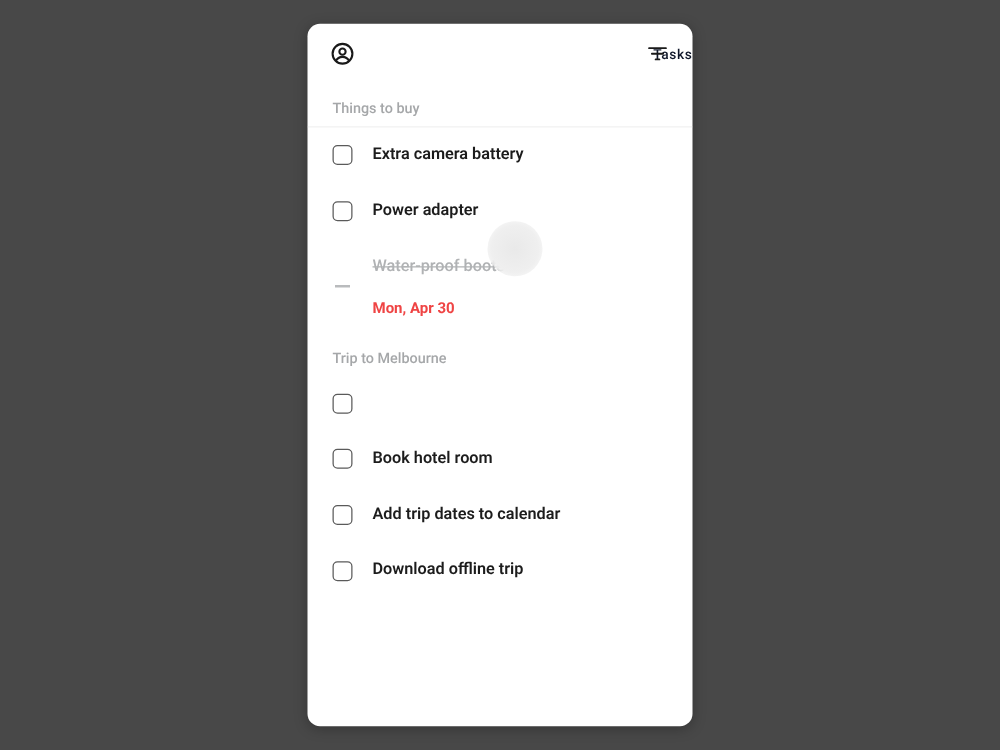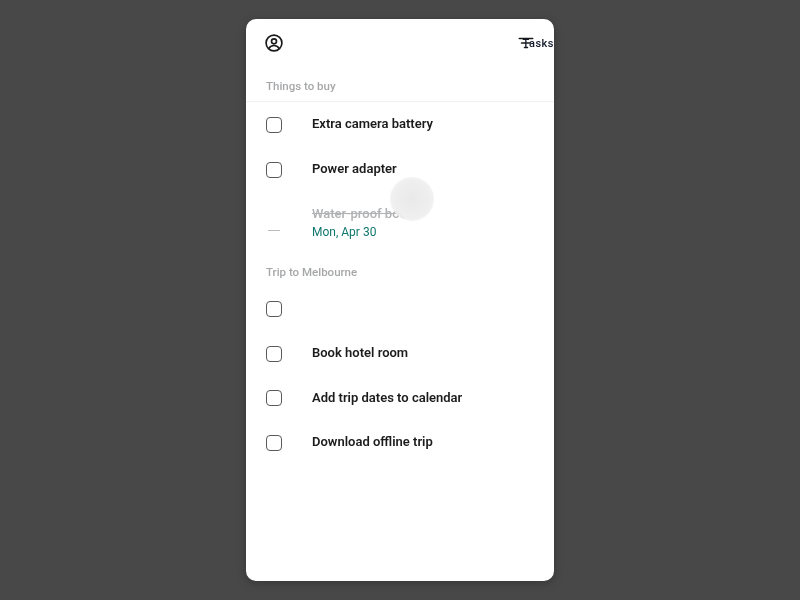--- a/index.html
+++ b/index.html
@@ -58,23 +58,23 @@
     }
     .section-header {
       font-size: 11.5px;
       color: #a5a7a9;
       font-weight: 500;
       padding: 12px 20px 8px 20px;
       border-bottom: 1px solid #f1f1f1;
     }
     .task-row {
       display: flex;
-      align-items: flex-end;
+      align-items: center;
       padding: 14px 20px 14px 20px;
-      gap: 30px;
+      gap: 16px;
     }
     .checkbox {
       flex: 0 0 auto;
       width: 16px;
       height: 16px;
       border: 1.5px solid #5a5a5a;
       border-radius: 4px;
       margin-top: 0px;
       background: #fff;
       cursor: pointer;
@@ -84,23 +84,23 @@
       min-width: 0;
     }
     .task-label {
       font-size: 13px;
       color: #1c1c1c;
       font-weight: 600;
       line-height: 1.3;
     }
     .task-date {
       font-size: 12px;
-      color: #0f766e;
-      margin-top: 2px;
-      font-weight: 400;
+      color: #ef4444;
+      margin-top: 16px;
+      font-weight: 700;
     }
     .task-row.completed .task-label {
       color: #b0b2b4;
       text-decoration: line-through;
       font-weight: 500;
     }
     .task-row.completed .dash {
       flex: 0 0 auto;
       width: 16px;
       height: 16px;

